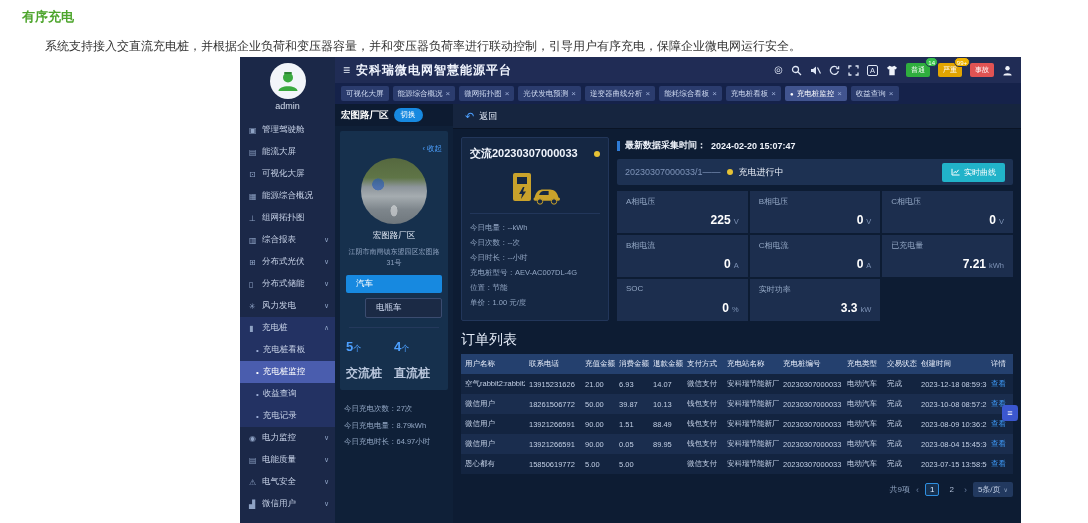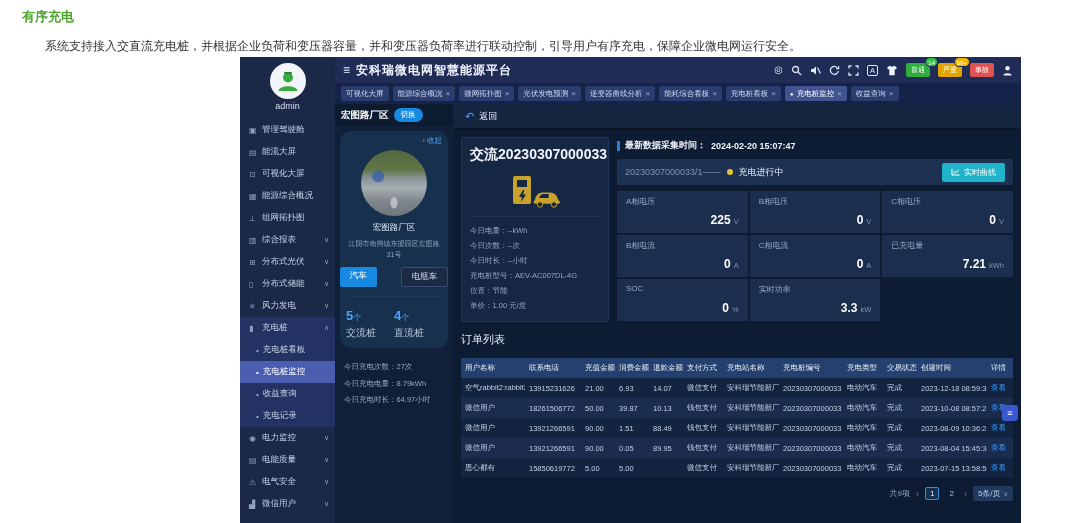--- a/index.html
+++ b/index.html
@@ -55,54 +55,54 @@
   .tab .adot { color:#ffffff; font-size:6px; }
   .tab-x { color:#9fb0d8; font-size:8px; cursor:pointer; }
 
   .content-row { flex:1; display:flex; min-height:0; }
 
   
   .station { width:118px; min-width:118px; background:#0f2038; display:flex; flex-direction:column; overflow:hidden; }
   .station-head { height:22px; min-height:22px; background:#0d1b31; display:flex; align-items:center; padding:0 6px; gap:5px; }
   .station-title { color:#fff; font-size:9.5px; font-weight:bold; white-space:nowrap; }
   .switch-btn { background:#1789e0; color:#fff; border:none; border-radius:8px; font-size:7.5px; padding:2px 7px; cursor:pointer; }
-  .station-card { background:#16304d; margin:5px; border-radius:11px; padding:5px 6px 8px; }
+  .station-card { background:#16304d; margin:5px; border-radius:2px; padding:13px 6px 8px; }
   .collapse { text-align:right; color:#4da0ff; font-size:7.5px; cursor:pointer; }
   .photo { width:66px; height:66px; border-radius:50%; margin:4px auto 6px;
     background:
       radial-gradient(circle at 26% 40%, rgba(40,90,180,0.65) 0 9%, rgba(40,90,180,0) 10%),
       radial-gradient(ellipse at 50% 80%, rgba(255,255,255,0.45) 0 7%, rgba(255,255,255,0) 8%),
       linear-gradient(180deg,#55683f 0%,#5f7547 30%,#8d959b 44%,#a5acb0 58%,#7e868c 78%,#6f777d 100%);
   }
   .station-name { text-align:center; color:#e5ecf8; font-size:8.5px; }
   .station-addr { text-align:center; color:#8fa3c0; font-size:7px; margin:5px 1px 7px; line-height:1.5; }
-  .vtabs { display:flex; gap:5px; justify-content:center; }
+  .vtabs { display:flex; gap:5px; justify-content:center;flex-direction:column; }
   .vtab { font-size:8.5px; padding:3px 10px; border-radius:2px; cursor:pointer; white-space:nowrap; }
   .vtab.active { background:#1789e0; color:#fff; }
   .vtab.idle { background:#1b2a45; border:1px solid #3b4c70; color:#cdd8ef;margin-left:19px; }
   .divider { border-top:1px solid #24395c; margin:9px 3px; }
   .counts { display:flex; }
   .count { flex:1; text-align:left; }
   .count .cv { color:#4da0ff; font-size:13px; font-weight:bold; }
   .count .cu { color:#4da0ff; font-size:8px; }
-  .count .cl { color:#b9c6dc; font-size:10px; margin-top:2px; }
+  .count .cl { color:#b9c6dc; font-size:12px; margin-top:10px;font-weight:bold; }
   .today-stats { padding:6px 9px; }
   .tstat { display:flex; font-size:7.5px; color:#93a7c4; line-height:2.2; white-space:nowrap; }
 
   
   .main { flex:1; display:flex; flex-direction:column; min-width:0; position:relative; background:#0d1c33; }
   .back-row { height:24px; min-height:24px; background:#16253f; display:flex; align-items:center; padding:0 12px; gap:5px;
               border-bottom:1px solid #0a1425; }
   .back-arrow { color:#4da0ff; font-size:11px; }
   .back-label { color:#e5ecf8; font-size:9px; cursor:pointer; }
   .main-body { flex:1; padding:8px; display:flex; flex-direction:column; overflow:hidden; }
   .top-section { display:flex; gap:8px; }
   .tx-card { width:148px; min-width:148px; background:#152743; border:1px solid #22365a; border-radius:2px; padding:8px; box-sizing:border-box; }
   .tx-head { display:flex; align-items:center; }
-  .tx-title { color:#f0f4fc; font-size:14px; font-weight:bold; flex:1; white-space:nowrap; }
+  .tx-title { color:#f0f4fc; font-size:11px; font-weight:bold; flex:1; white-space:nowrap; }
   .tx-dot { width:6px; height:6px; background:#e6c235; border-radius:50%; }
   .tx-icon { margin:10px auto 8px; display:block; }
   .tx-stats { border-top:1px solid #22365a; padding-top:6px; }
   .txs { font-size:7.5px; color:#93a7c4; line-height:2.0; white-space:nowrap; }
 
   .right-col { flex:1; min-width:0; }
   .collect { display:flex; align-items:center; gap:5px; margin:2px 0 7px; }
   .collect-bar { width:3px; height:10px; background:#2e7bd6; }
   .collect-lb, .collect-val { color:#eef2fa; font-size:9px; font-weight:bold; white-space:nowrap; }
   .device-bar { background:#1d3152; border-radius:2px; height:26px; display:flex; align-items:center; padding:0 8px; gap:6px; }
@@ -113,21 +113,21 @@
                display:flex; align-items:center; gap:4px; cursor:pointer; white-space:nowrap; }
   .metric-grid { margin-top:6px; display:grid; grid-template-columns:1fr 1fr 1fr; gap:2px; }
   .cell { background:#1c2e4e; height:42px; padding:5px 9px; box-sizing:border-box;
           display:flex; flex-direction:column; justify-content:space-between; }
   .cell-lb { color:#93a7c4; font-size:8px; }
   .cell-val { text-align:right; }
   .cell-val .v { color:#fff; font-size:12px; font-weight:bold;text-align:right; }
   .cell-val .u { color:#7d92b5; font-size:7.5px; margin-left:3px; }
 
   .orders { margin-top:10px; flex:1; min-height:0; }
-  .orders-title { color:#e5ecf8; font-size:11px; margin-bottom:11px; }
+  .orders-title { color:#e5ecf8; font-size:14px; margin-bottom:5px; }
   table.orders-tb { width:100%; border-collapse:collapse; table-layout:fixed; font-size:7.5px; }
   .orders-tb th { background:#24406e; color:#e8eefb; font-weight:normal; text-align:left; padding:5px 4px;
                   white-space:nowrap; overflow:hidden; }
   .orders-tb td { padding:5px 4px; color:#c2cfe4; white-space:nowrap; overflow:hidden; }
   .orders-tb tbody tr:nth-child(odd) { background:#132440; }
   .orders-tb tbody tr:nth-child(even) { background:#1a2d4e; }
   .view-link { color:#3f9eff; cursor:pointer; text-decoration:none; }
 
   .pagination { display:flex; justify-content:flex-end; align-items:center; gap:6px; margin-top:8px; font-size:8px; color:#8fa3c0; }
   .pg-btn { cursor:pointer; color:#6b7fa0; font-size:9px; }

